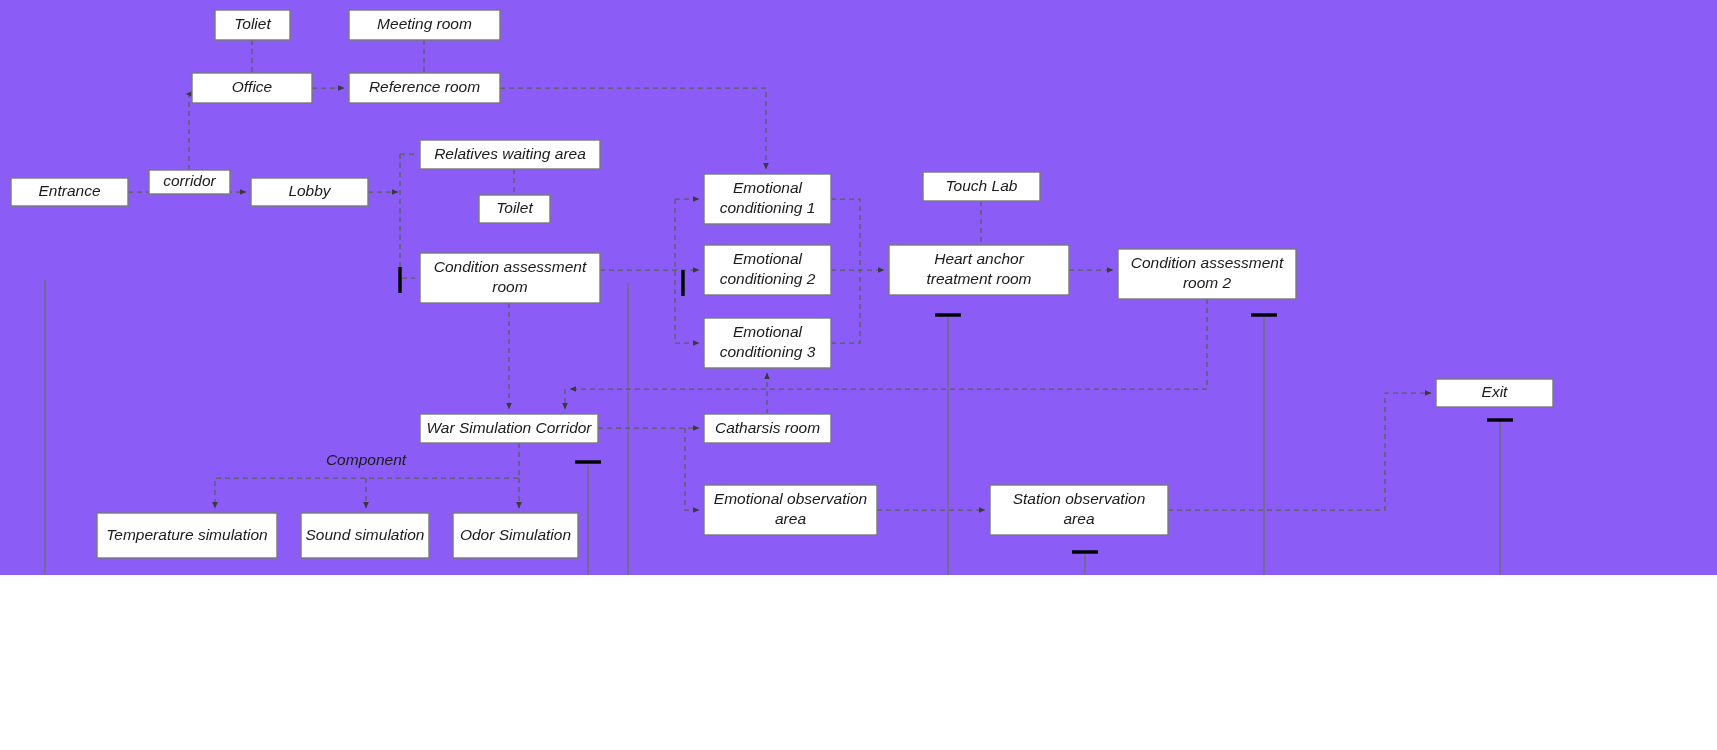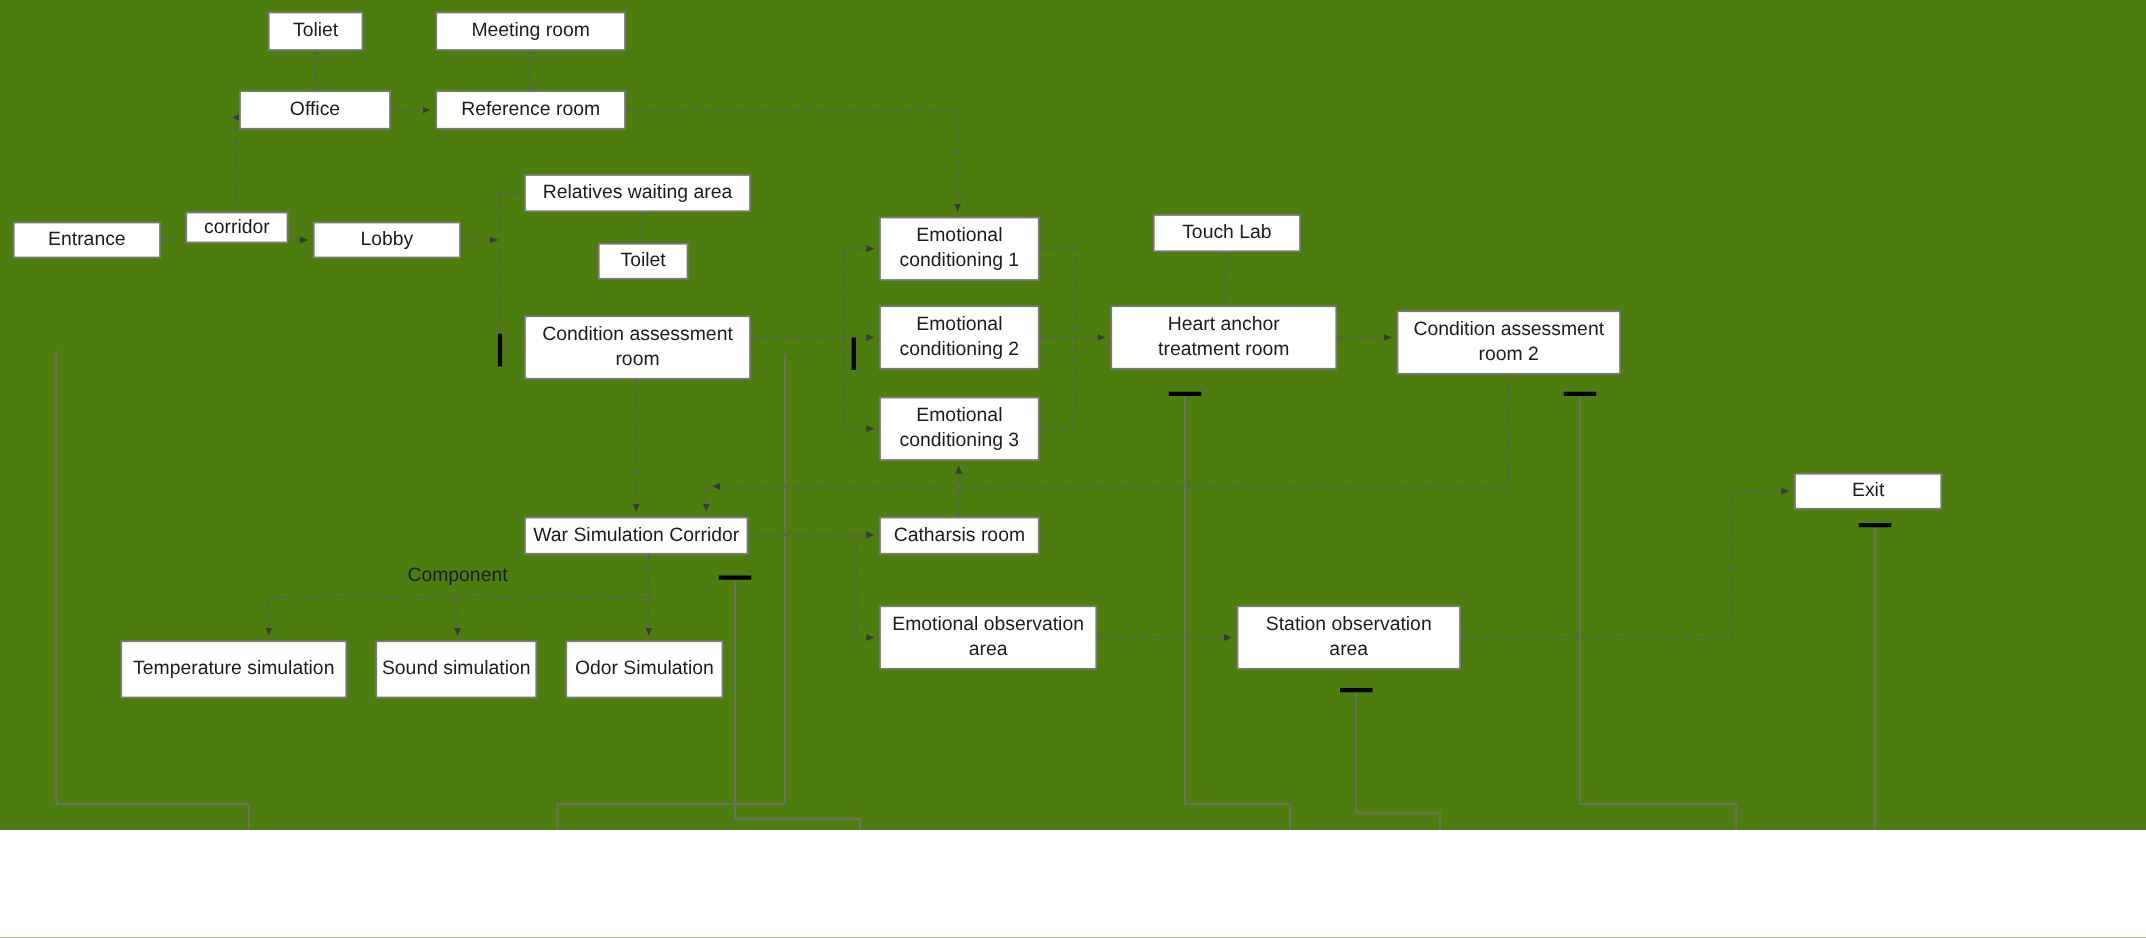--- a/index.html
+++ b/index.html
@@ -1,17 +1,17 @@
 <!DOCTYPE html>
 <html><head>
 <meta charset="utf-8">
 <style>
   html,body{margin:0;padding:0;background:#ffffff;}
   body{font-family:"Liberation Sans","DejaVu Sans",sans-serif;}
-  #stage{position:relative;width:1717px;height:664px;background:#4d7c0f;overflow:hidden;}
+  #stage{position:relative;width:1717px;height:575px;background:#8b5cf6;overflow:hidden;font-style:italic;}
   svg{position:absolute;left:0;top:0;width:1717px;height:750px;}
   .node-rect{fill:#ffffff;stroke:#7a7a7a;stroke-width:1.4;}
   .node-label{fill:#1b1b1b;font-family:"Liberation Sans","DejaVu Sans",sans-serif;font-size:15.5px;text-anchor:middle;dominant-baseline:middle;}
   .free-label{fill:#1b1b1b;font-family:"Liberation Sans","DejaVu Sans",sans-serif;font-size:15.5px;text-anchor:middle;dominant-baseline:middle;}
   .dashed{fill:none;stroke:#5c5c5c;stroke-width:1.25;stroke-dasharray:5 4;}
   .solid{fill:none;stroke:#6f6f6f;stroke-width:1.4;}
   .term{stroke:#000000;stroke-width:3.4;stroke-linecap:butt;}
 </style>
 </head>
 <body>

